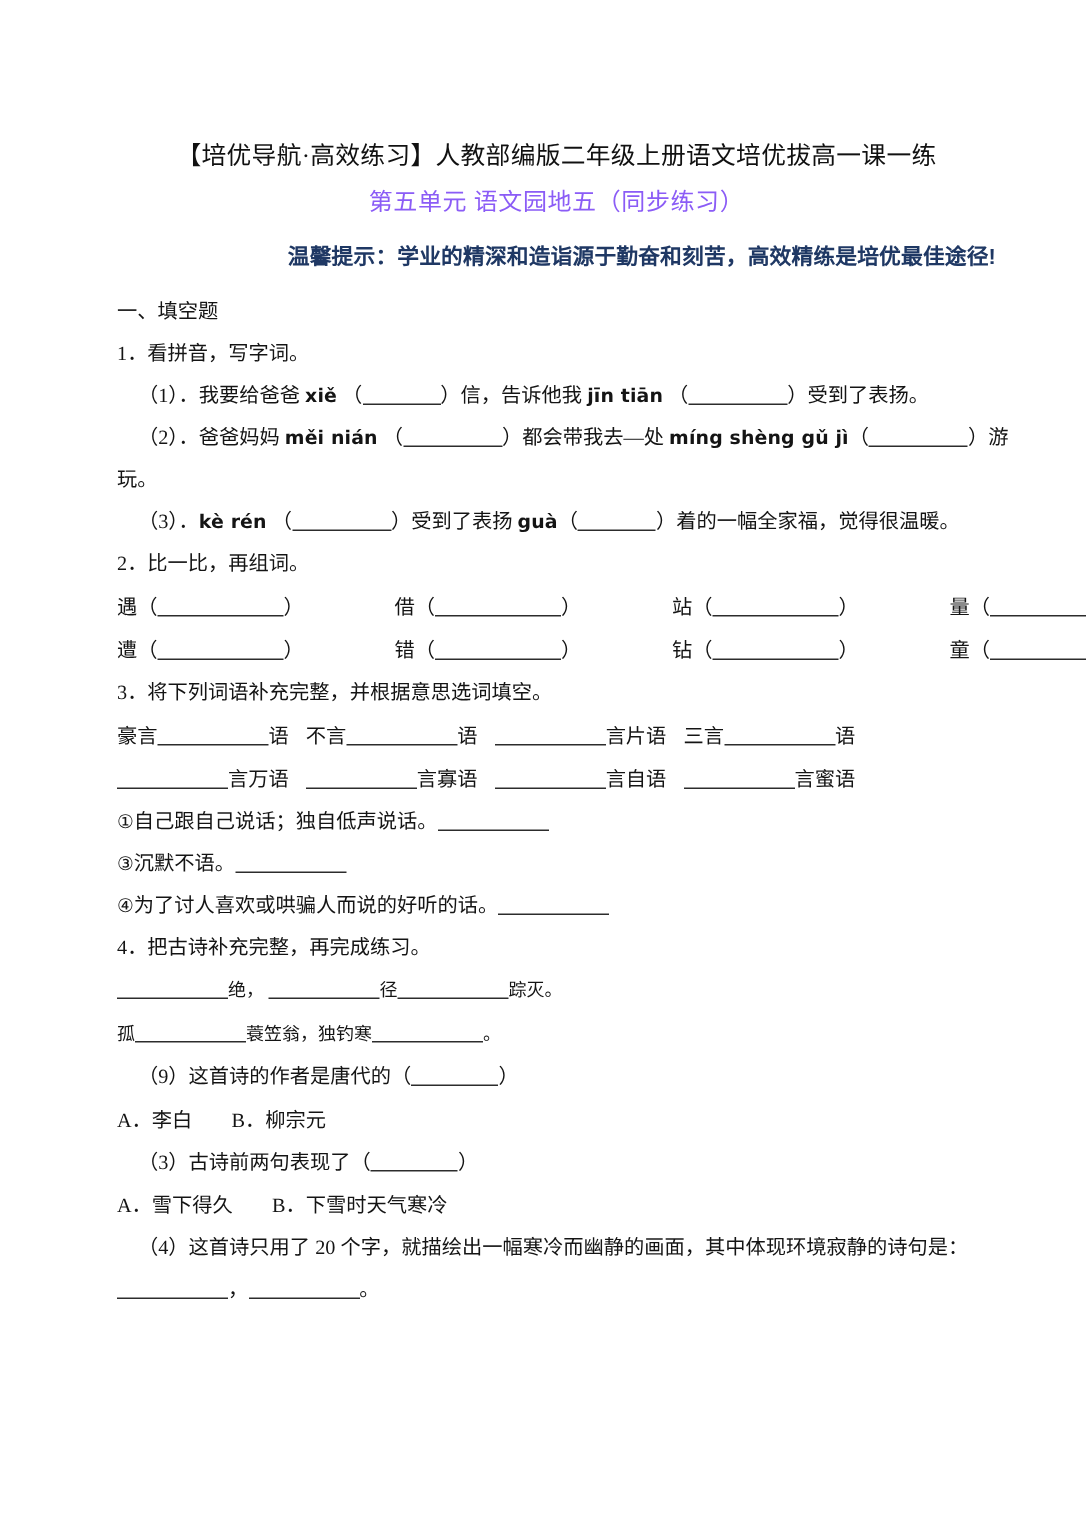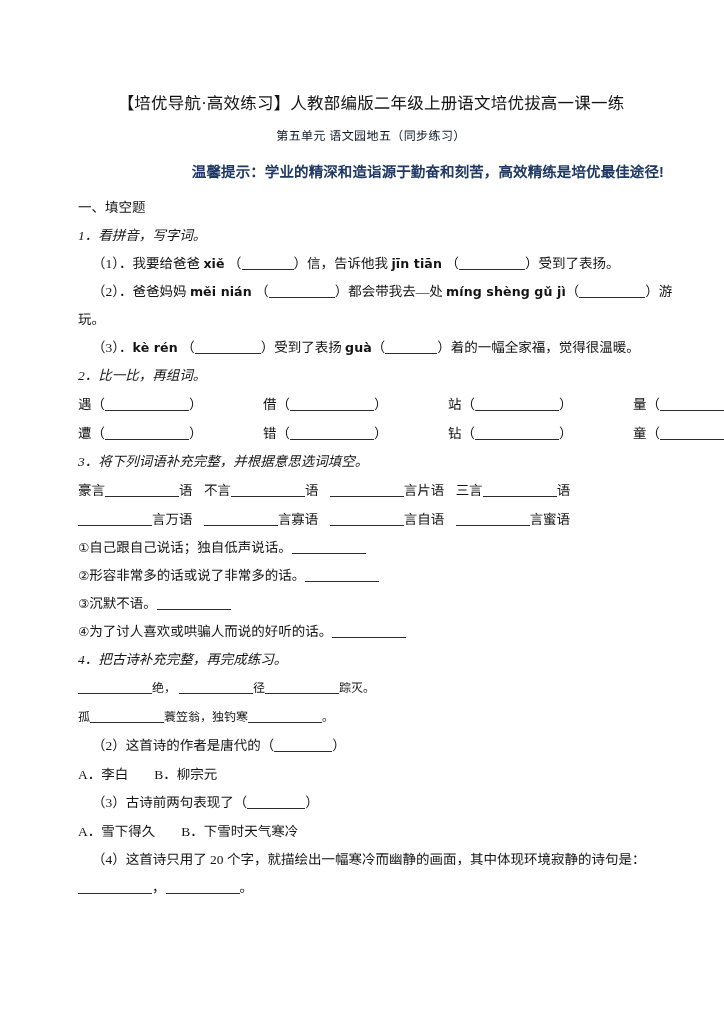--- a/index.html
+++ b/index.html
@@ -30,24 +30,24 @@
     text-align: center;
     font-size: 16.5px;
     line-height: 31px;
     letter-spacing: 0.2px;
     color: #111111;
     font-family: "Liberation Serif", "DejaVu Serif", serif;
     white-space: nowrap;
   }
   .doc-subtitle {
     text-align: center;
-    font-size: 12px;
+    font-size: 16px;
     line-height: 34px;
     letter-spacing: 0.4px;
-    color: #0f172a;
+    color: #8b5cf6;
     font-family: "Liberation Serif", "DejaVu Serif", serif;
   }
   .tip-line {
     text-align: right;
     font-size: 14.5px;
     line-height: 30px;
     font-weight: bold;
     color: #1f3864;
     font-family: "Liberation Sans", "DejaVu Sans", sans-serif;
     letter-spacing: 0.1px;
@@ -59,21 +59,20 @@
   .sec-head {
     font-size: 13.5px;
     line-height: 28px;
     margin-top: 7px;
     color: #141414;
   }
   .q-head {
     font-size: 13.5px;
     line-height: 28px;
     color: #141414;
-    font-style: italic;
   }
   .line {
     font-size: 13.5px;
     line-height: 28px;
     color: #141414;
     white-space: nowrap;
   }
   .line.wrap { white-space: normal; }
   .indent { padding-left: 14px; }
 
@@ -177,38 +176,37 @@
   </div>
 
   <div class="idiom-row">
     <span></span><span class="blank b-xl"></span><span>言万语</span><span class="gap"></span>
     <span></span><span class="blank b-xl"></span><span>言寡语</span><span class="gap"></span>
     <span></span><span class="blank b-xl"></span><span>言自语</span><span class="gap"></span>
     <span></span><span class="blank b-xl"></span><span>言蜜语</span>
   </div>
 
   <div class="line"><span class="circ">①</span><span>自己跟自己说话；独自低声说话。</span><span class="blank b-xl"></span></div>
-  <div class="line"><span class="circ">②</span><span>形容非常多的话或说了非常多的话。</span><span class="blank b-xl"></span></div>
   <div class="line"><span class="circ">③</span><span>沉默不语。</span><span class="blank b-xl"></span></div>
   <div class="line"><span class="circ">④</span><span>为了讨人喜欢或哄骗人而说的好听的话。</span><span class="blank b-xl"></span></div>
 
   <div class="q-head">4．把古诗补充完整，再完成练习。</div>
 
 
   <div class="poem-line">
     <span class="blank b-xl"></span><span>绝，</span>
     <span class="blank b-xl"></span><span>径</span><span class="blank b-xl"></span><span>踪灭。</span>
   </div>
 
   <div class="poem-line">
     <span>孤</span><span class="blank b-xl"></span><span>蓑笠翁，独钓寒</span><span class="blank b-xl"></span><span>。</span>
   </div>
 
   <div class="line indent">
-    <span>（2）这首诗的作者是唐代的（</span><span class="blank b-m"></span><span>）</span>
+    <span>（9）这首诗的作者是唐代的（</span><span class="blank b-m"></span><span>）</span>
   </div>
   <div class="opt-line">
     <span>A．李白</span><span class="opt-gap"></span><span>B．柳宗元</span>
   </div>
 
   <div class="line indent">
     <span>（3）古诗前两句表现了（</span><span class="blank b-m"></span><span>）</span>
   </div>
   <div class="opt-line">
     <span>A．雪下得久</span><span class="opt-gap"></span><span>B．下雪时天气寒冷</span>

